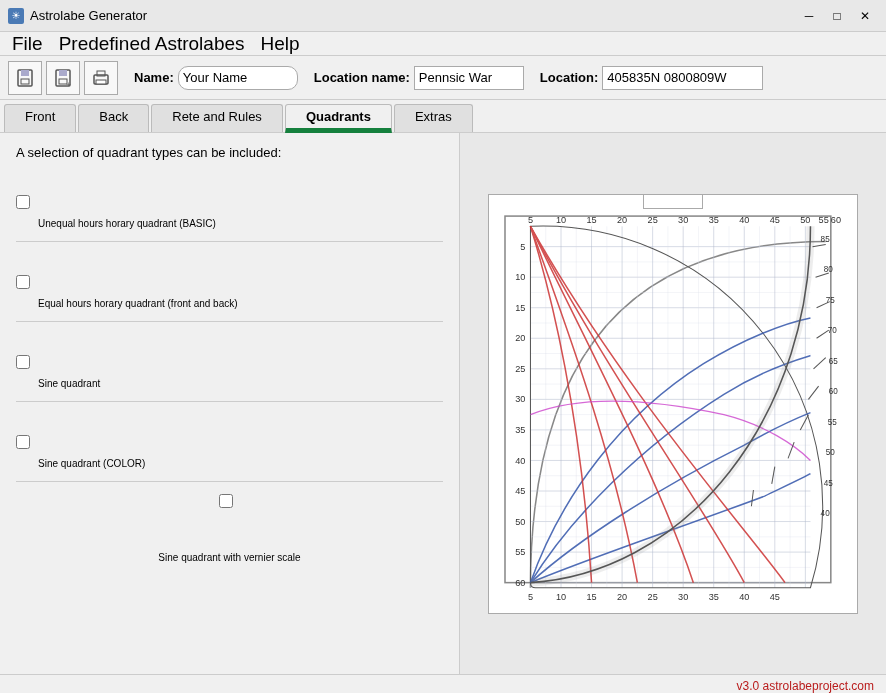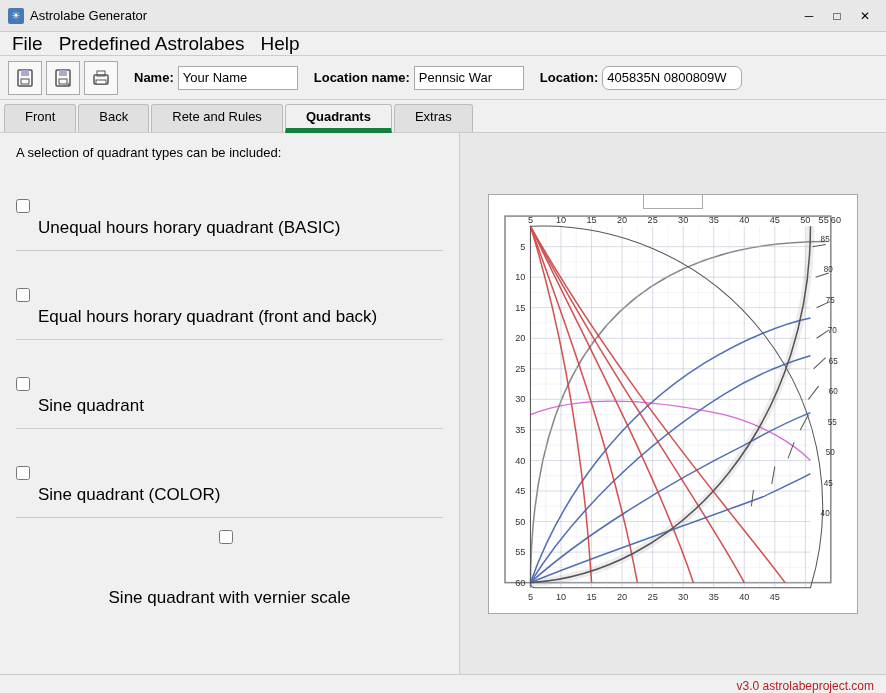--- a/index.html
+++ b/index.html
@@ -73,23 +73,23 @@
       font-size: 13px;
       font-weight: bold;
     }
     .toolbar-input {
       height: 24px;
       border: 1px solid #aaa;
       padding: 2px 4px;
       font-size: 13px;
       background: white;
     }
-    .name-input { width: 120px; }
+    .name-input { width: 120px; border-radius: 10px; }
     .location-name-input { width: 110px; }
-    .location-input { width: 140px; border-radius: 7px; }
+    .location-input { width: 161px; }
 
     .tabs-bar {
       background: #f0f0f0;
       display: flex;
       padding: 4px 4px 0 4px;
       border-bottom: 1px solid #ccc;
     }
     .tab {
       padding: 4px 20px;
       border: 1px solid #bbb;
@@ -133,21 +133,21 @@
       margin-bottom: 12px;
       padding-bottom: 12px;
       border-bottom: 1px solid #ccc;
     }
     .checkbox-row:last-child { border-bottom: none; flex-direction: column; }
     .checkbox-row input[type="checkbox"] {
       margin-right: 8px;
       width: 14px; height: 14px;
     }
     .checkbox-label {
-      font-size: 17px;
+      font-size: 10px;
       margin-top: 44px;
     }
 
     .right-panel {
       flex: 1;
       padding: 10px;
       display: flex;
       align-items: center;
       justify-content: center;
       background: #e8e8e8;

